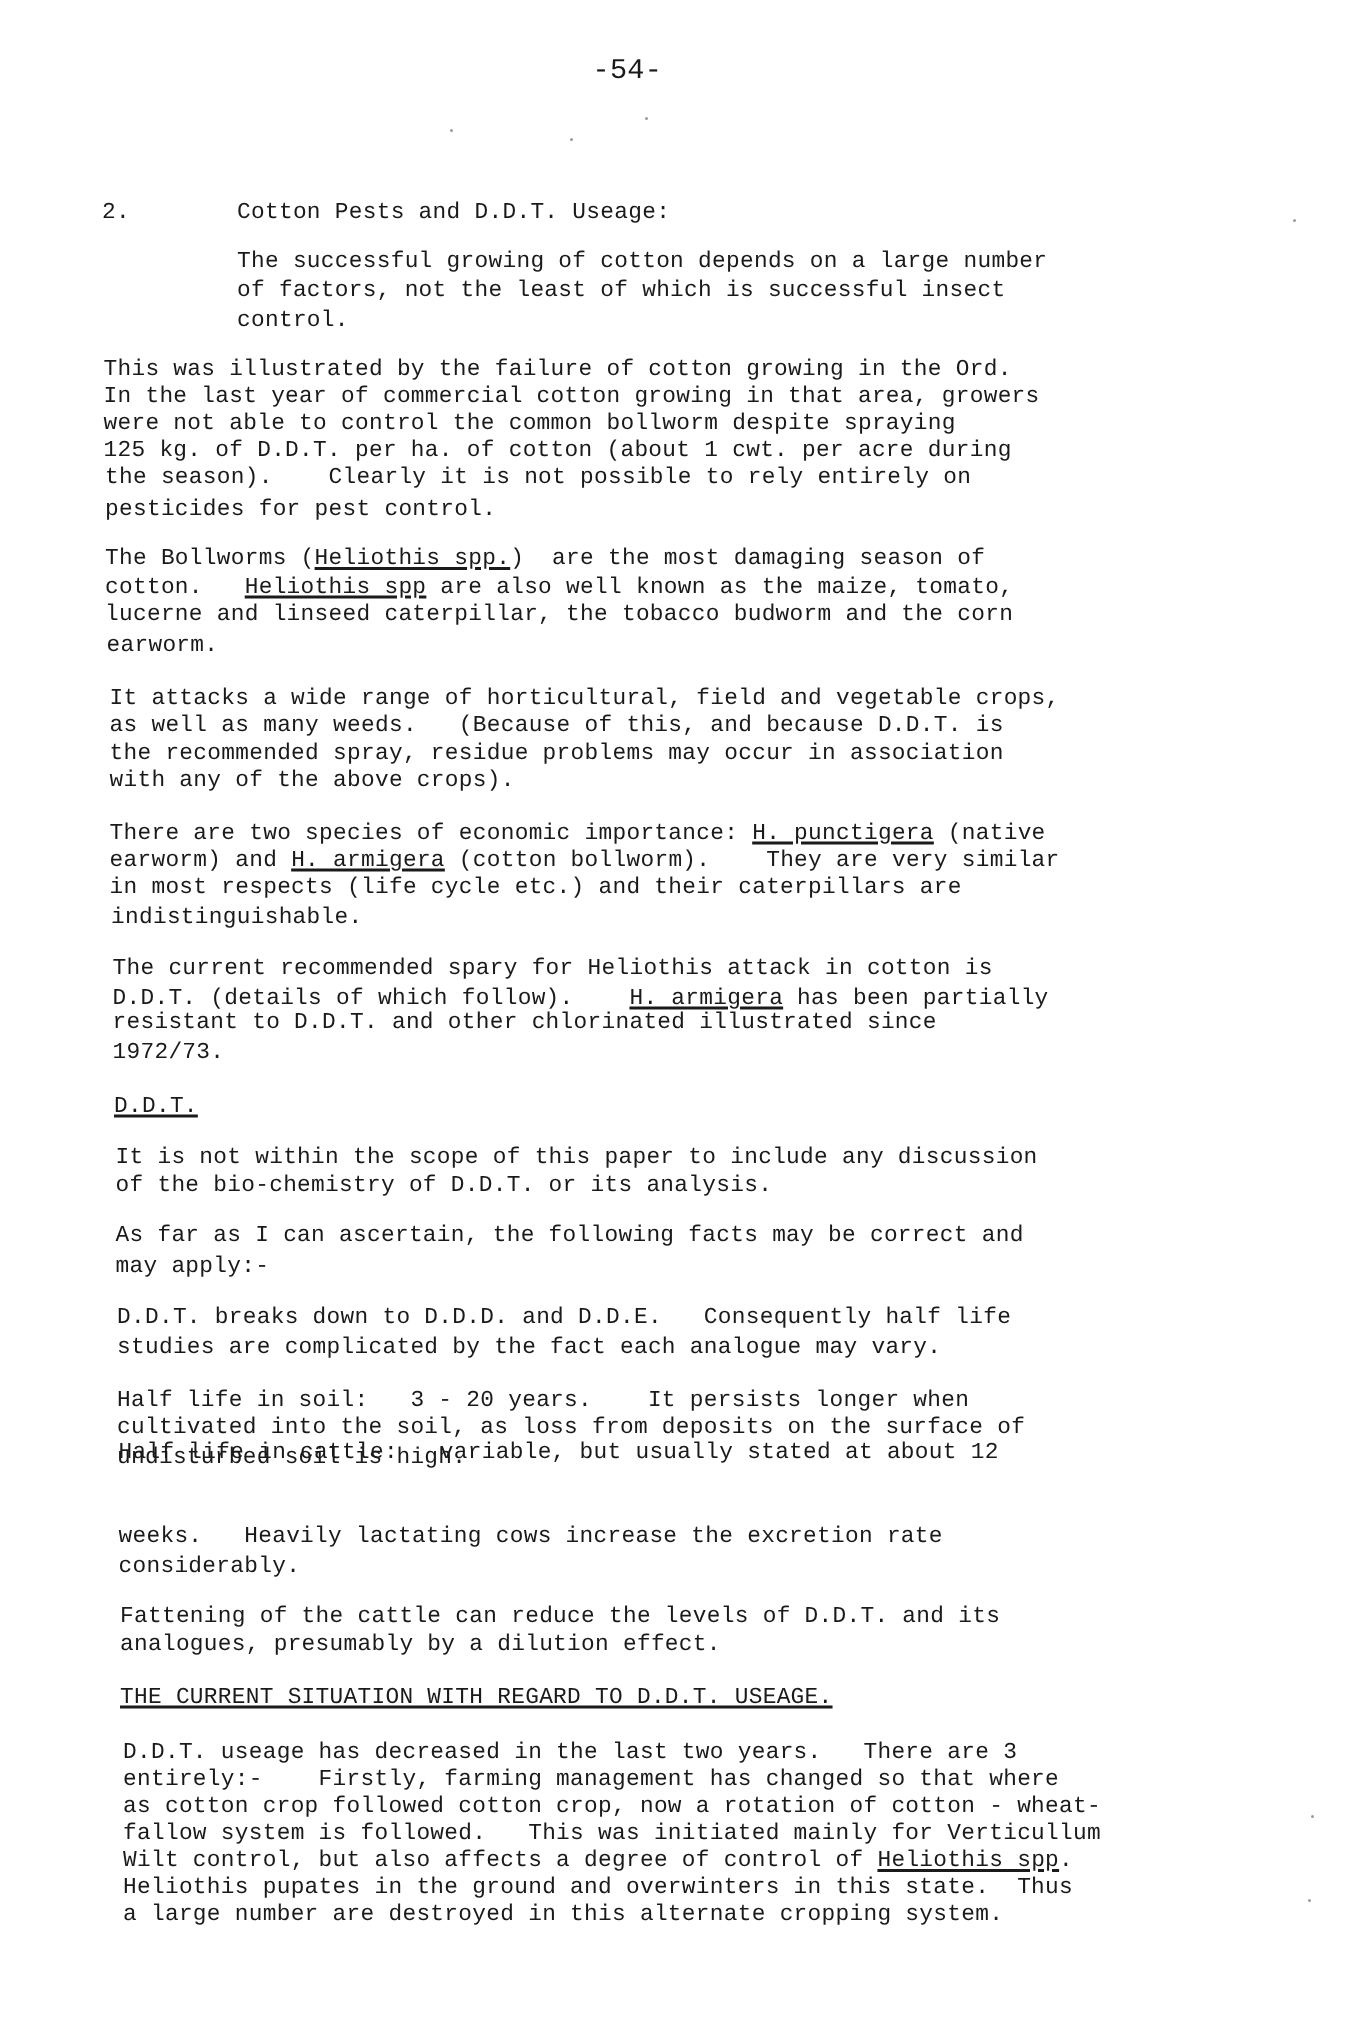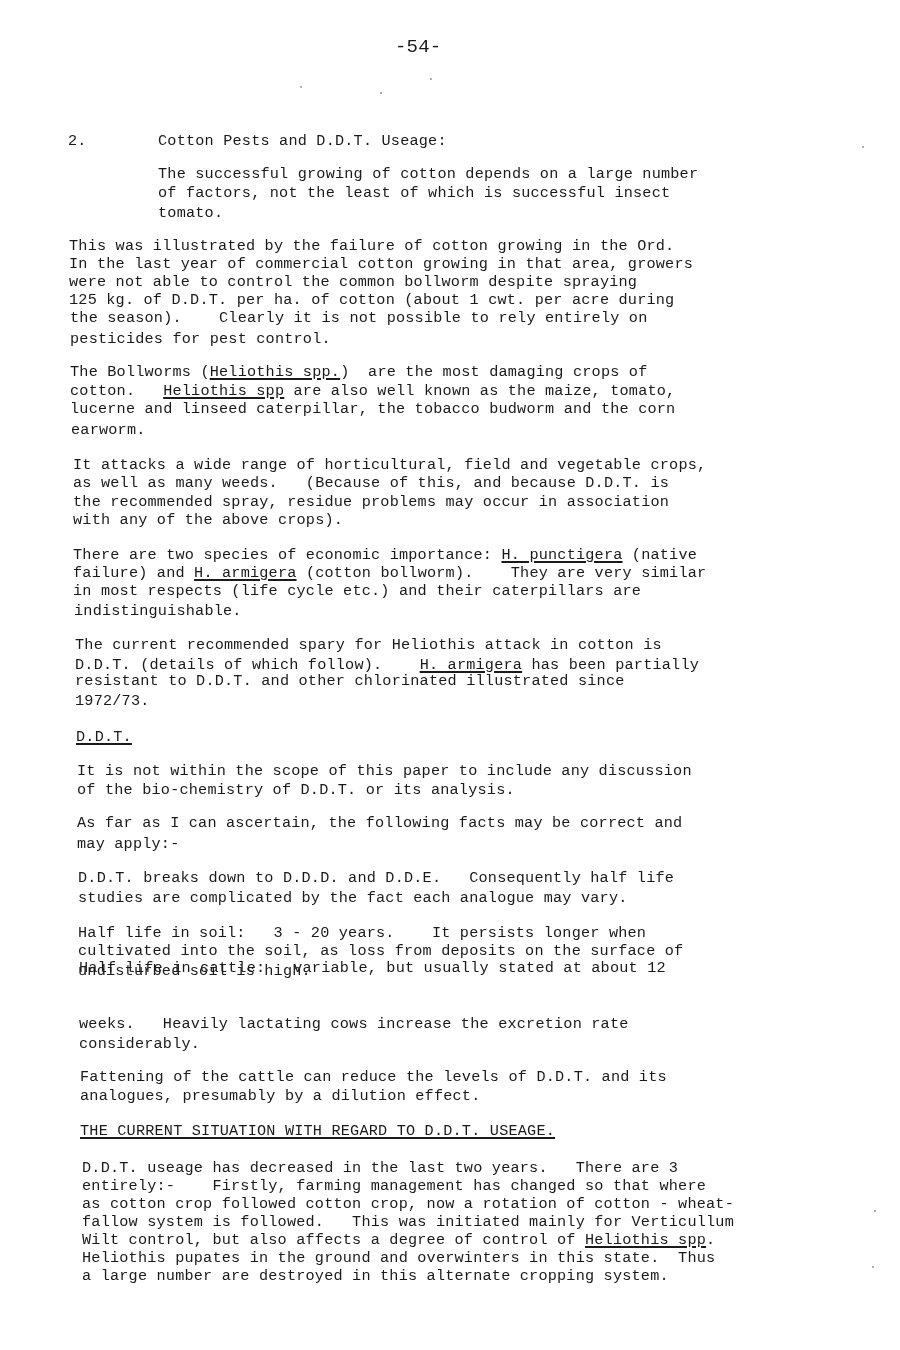--- a/index.html
+++ b/index.html
@@ -18,49 +18,49 @@
 
 <div>
   <div class="page-number">-54-</div>
 
   <div class="line" style="top:132px;left:68px">2.</div>
   <div class="line" style="top:132px;left:158px">Cotton Pests and D.D.T. Useage:</div>
 
   <div>
     <div class="line" style="top:165px;left:158px">The successful growing of cotton depends on a large number</div>
     <div class="line" style="top:184px;left:158px">of factors, not the least of which is successful insect</div>
-    <div class="line" style="top:204px;left:158px">tomato.</div>
+    <div class="line" style="top:204px;left:158px">control.</div>
   </div>
 
   <div>
     <div class="line" style="top:237px;left:69px">This was illustrated by the failure of cotton growing in the Ord.</div>
     <div class="line" style="top:255px;left:69px">In the last year of commercial cotton growing in that area, growers</div>
     <div class="line" style="top:273px;left:69px">were not able to control the common bollworm despite spraying</div>
     <div class="line" style="top:291px;left:69px">125 kg. of D.D.T. per ha. of cotton (about 1 cwt. per acre during</div>
     <div class="line" style="top:309px;left:70px">the season).    Clearly it is not possible to rely entirely on</div>
     <div class="line" style="top:330px;left:70px">pesticides for pest control.</div>
   </div>
 
   <div>
-    <div class="line" style="top:363px;left:70px"><span>The Bollworms (</span><span class="u">Heliothis spp.</span><span>)  are the most damaging crops of</span></div>
+    <div class="line" style="top:363px;left:70px"><span>The Bollworms (</span><span class="u">Heliothis spp.</span><span>)  are the most damaging season of</span></div>
     <div class="line" style="top:382px;left:70px"><span>cotton.   </span><span class="u">Heliothis spp</span><span> are also well known as the maize, tomato,</span></div>
     <div class="line" style="top:400px;left:70px">lucerne and linseed caterpillar, the tobacco budworm and the corn</div>
     <div class="line" style="top:421px;left:71px">earworm.</div>
   </div>
 
   <div>
     <div class="line" style="top:456px;left:73px">It attacks a wide range of horticultural, field and vegetable crops,</div>
     <div class="line" style="top:474px;left:73px">as well as many weeds.   (Because of this, and because D.D.T. is</div>
     <div class="line" style="top:493px;left:73px">the recommended spray, residue problems may occur in association</div>
     <div class="line" style="top:511px;left:73px">with any of the above crops).</div>
   </div>
 
   <div>
     <div class="line" style="top:546px;left:73px"><span>There are two species of economic importance: </span><span class="u">H. punctigera</span><span> (native</span></div>
-    <div class="line" style="top:564px;left:73px"><span>failure) and </span><span class="u">H. armigera</span><span> (cotton bollworm).    They are very similar</span></div>
+    <div class="line" style="top:564px;left:73px"><span>earworm) and </span><span class="u">H. armigera</span><span> (cotton bollworm).    They are very similar</span></div>
     <div class="line" style="top:582px;left:73px">in most respects (life cycle etc.) and their caterpillars are</div>
     <div class="line" style="top:602px;left:74px">indistinguishable.</div>
   </div>
 
   <div>
     <div class="line" style="top:636px;left:75px">The current recommended spary for Heliothis attack in cotton is</div>
     <div class="line" style="top:656px;left:75px"><span>D.D.T. (details of which follow).    </span><span class="u">H. armigera</span><span> has been partially</span></div>
     <div class="line" style="top:672px;left:75px">resistant to D.D.T. and other chlorinated illustrated since</div>
     <div class="line" style="top:692px;left:75px">1972/73.</div>
   </div>

